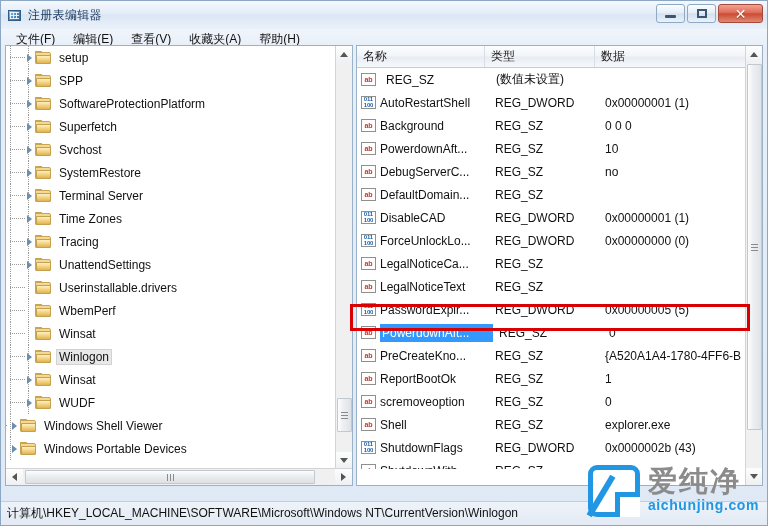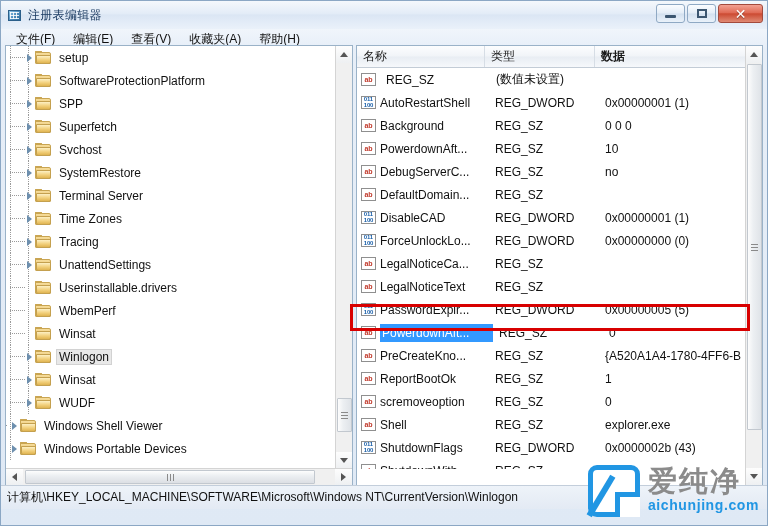--- a/index.html
+++ b/index.html
@@ -178,21 +178,21 @@
   }
   .hcell {
     font-size: 12px; color: #1a1a1a;
     display: flex; align-items: center;
     padding-left: 6px;
     border-right: 1px solid #d6dde5;
     height: 21px;
   }
   .hcell.c-name { width: 128px; }
   .hcell.c-type { width: 110px; }
-  .hcell.c-data { width: 165px; border-right: none; font-weight: bold; }
+  .hcell.c-data { width: 165px; border-right: none; }
 
   .list-body {
     position: absolute; left: 0; top: 22px;
     width: 388px; height: 401px;
     overflow: hidden;
   }
   .lrow {
     height: 23px; display: flex; align-items: center;
     white-space: nowrap;
   }
@@ -281,21 +281,21 @@
   .hsb .sb-arrow-h.right { right: 0; }
   .hsb-thumb {
     position: absolute; top: 1px; height: 14px;
     background: linear-gradient(to bottom, #fdfdfd 0%, #eceff2 40%, #dcdfe4 100%);
     border: 1px solid #c2c8cf; border-radius: 1px;
     display: flex; align-items: center; justify-content: center;
   }
 
   
   .statusbar {
-    position: absolute; left: 0; bottom: 16px;
+    position: absolute; left: 0; bottom: 0;
     width: 766px; height: 24px;
     background: linear-gradient(to bottom, #eef3f9 0%, #e3eaf4 100%);
     border-top: 1px solid #c3cedb;
     display: flex; align-items: center;
   }
   .status-text {
     font-size: 12px; color: #111111; padding-left: 6px; white-space: nowrap;
   }
 
   
@@ -392,34 +392,34 @@
             <div class="tw-dots" style="left: 4px;"></div>
             <div class="tw-dots" style="left: 22px;"></div>
             <div class="tw-elbow" style="left: 4px; width: 16px;"></div>
             <div style="width: 15px; flex: 0 0 auto;"></div>
             <div class="expander has"></div>
             <div class="folder">
               <div class="fo-tab"></div>
               <div class="fo-back"></div>
               <div class="fo-front"></div>
             </div>
+            <div class="tree-label">SPP</div>
+          </div>
+          <div class="tree-row">
+            <div class="tw-dots" style="left: 4px;"></div>
+            <div class="tw-dots" style="left: 22px;"></div>
+            <div class="tw-elbow" style="left: 4px; width: 16px;"></div>
+            <div style="width: 15px; flex: 0 0 auto;"></div>
+            <div class="expander has"></div>
+            <div class="folder">
+              <div class="fo-tab"></div>
+              <div class="fo-back"></div>
+              <div class="fo-front"></div>
+            </div>
             <div class="tree-label">SoftwareProtectionPlatform</div>
-          </div>
-          <div class="tree-row">
-            <div class="tw-dots" style="left: 4px;"></div>
-            <div class="tw-dots" style="left: 22px;"></div>
-            <div class="tw-elbow" style="left: 4px; width: 16px;"></div>
-            <div style="width: 15px; flex: 0 0 auto;"></div>
-            <div class="expander has"></div>
-            <div class="folder">
-              <div class="fo-tab"></div>
-              <div class="fo-back"></div>
-              <div class="fo-front"></div>
-            </div>
-            <div class="tree-label">SPP</div>
           </div>
           <div class="tree-row">
             <div class="tw-dots" style="left: 4px;"></div>
             <div class="tw-dots" style="left: 22px;"></div>
             <div class="tw-elbow" style="left: 4px; width: 16px;"></div>
             <div style="width: 15px; flex: 0 0 auto;"></div>
             <div class="expander has"></div>
             <div class="folder">
               <div class="fo-tab"></div>
               <div class="fo-back"></div>

